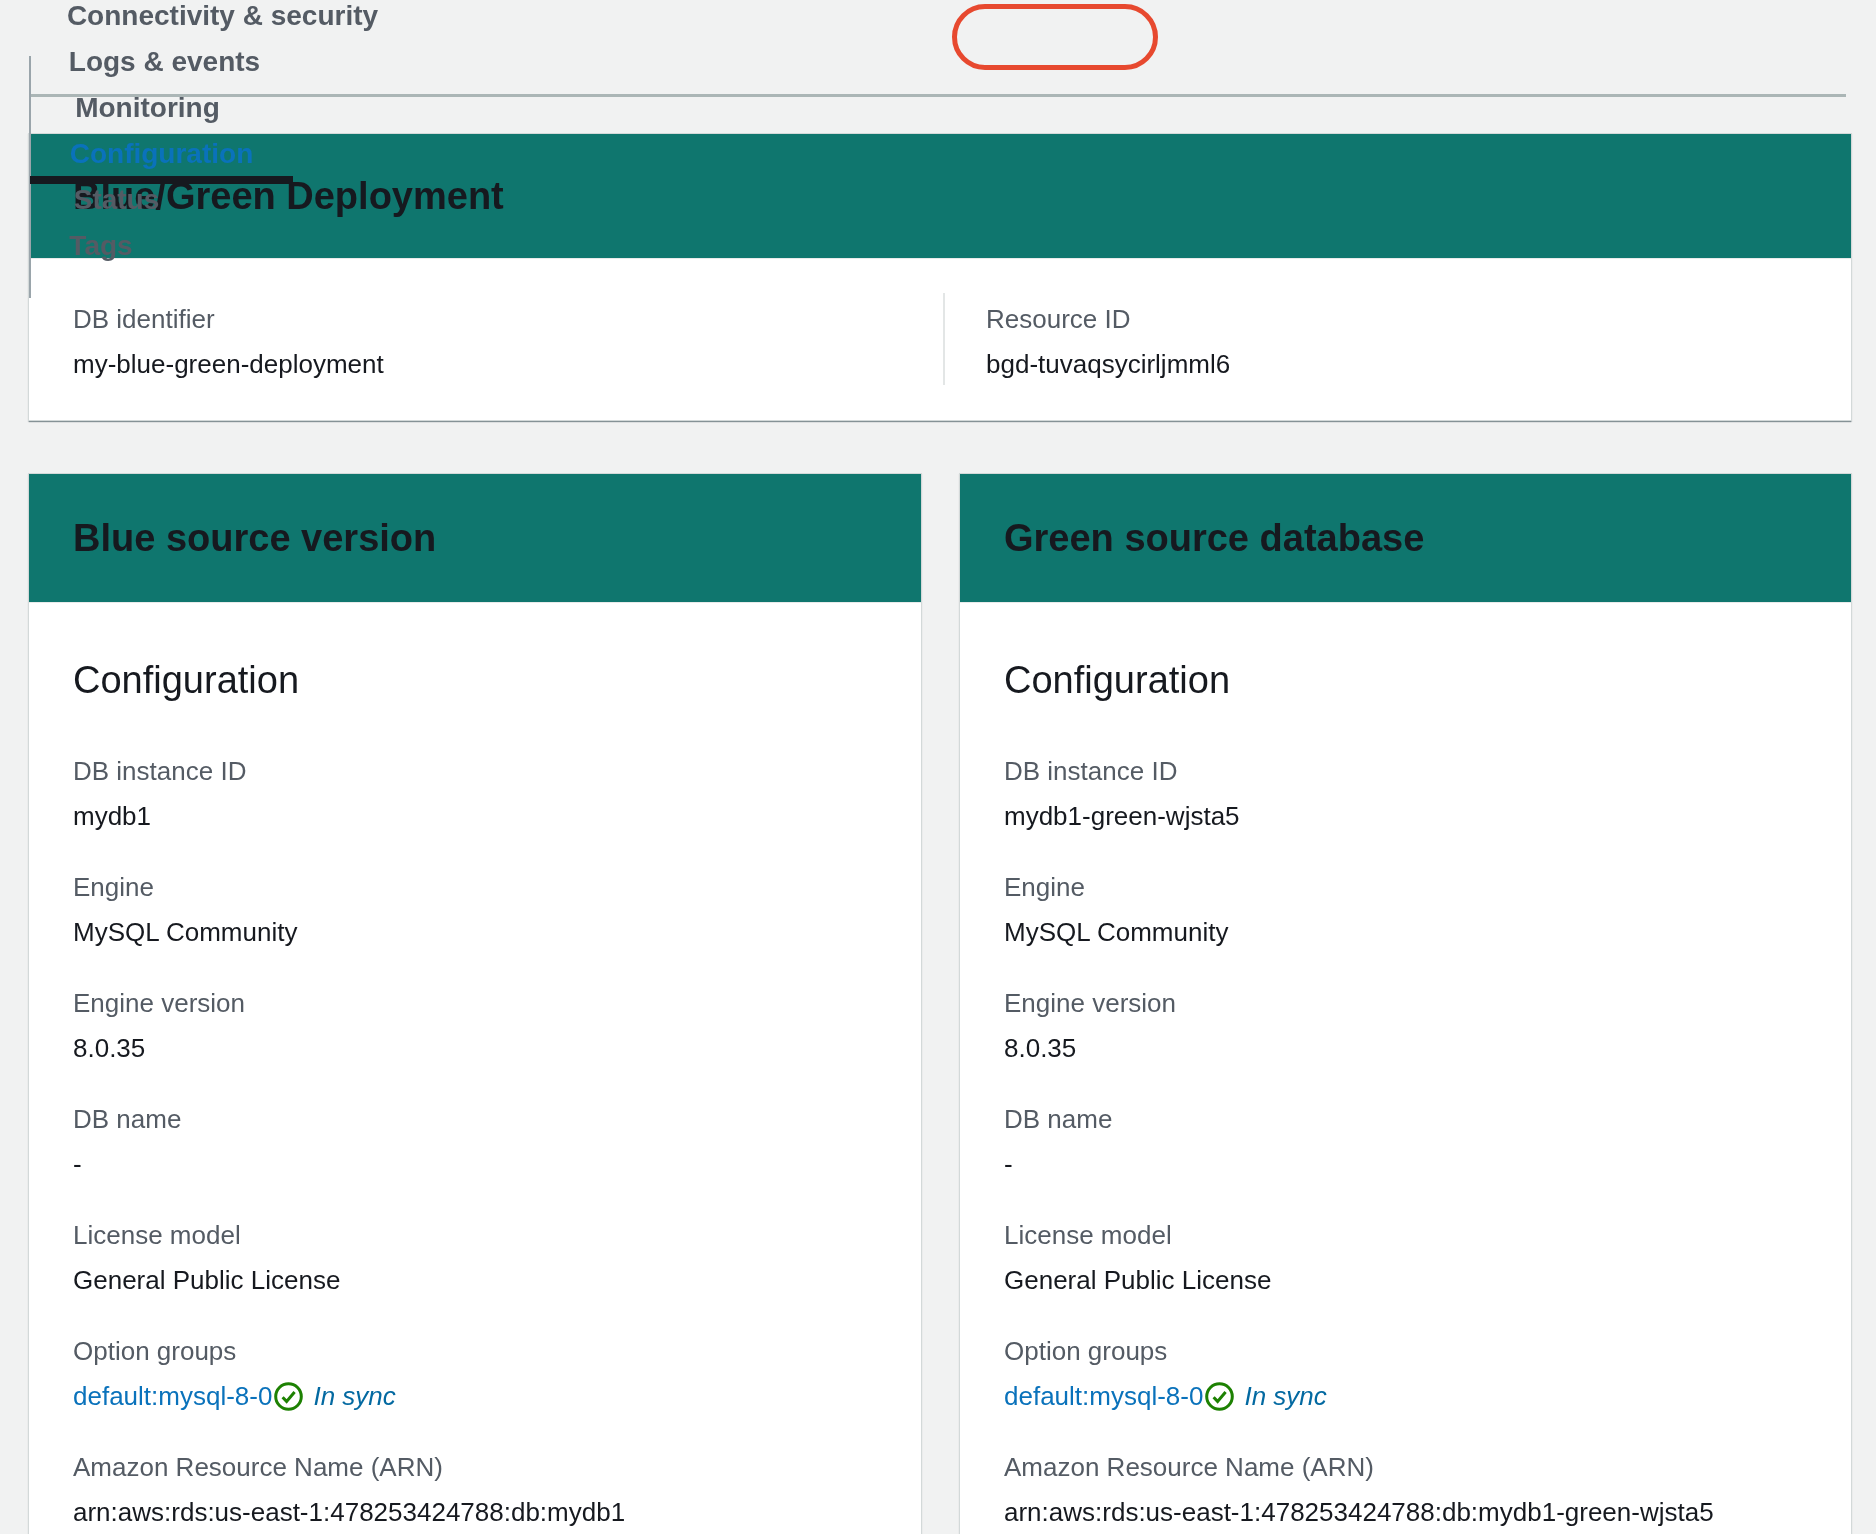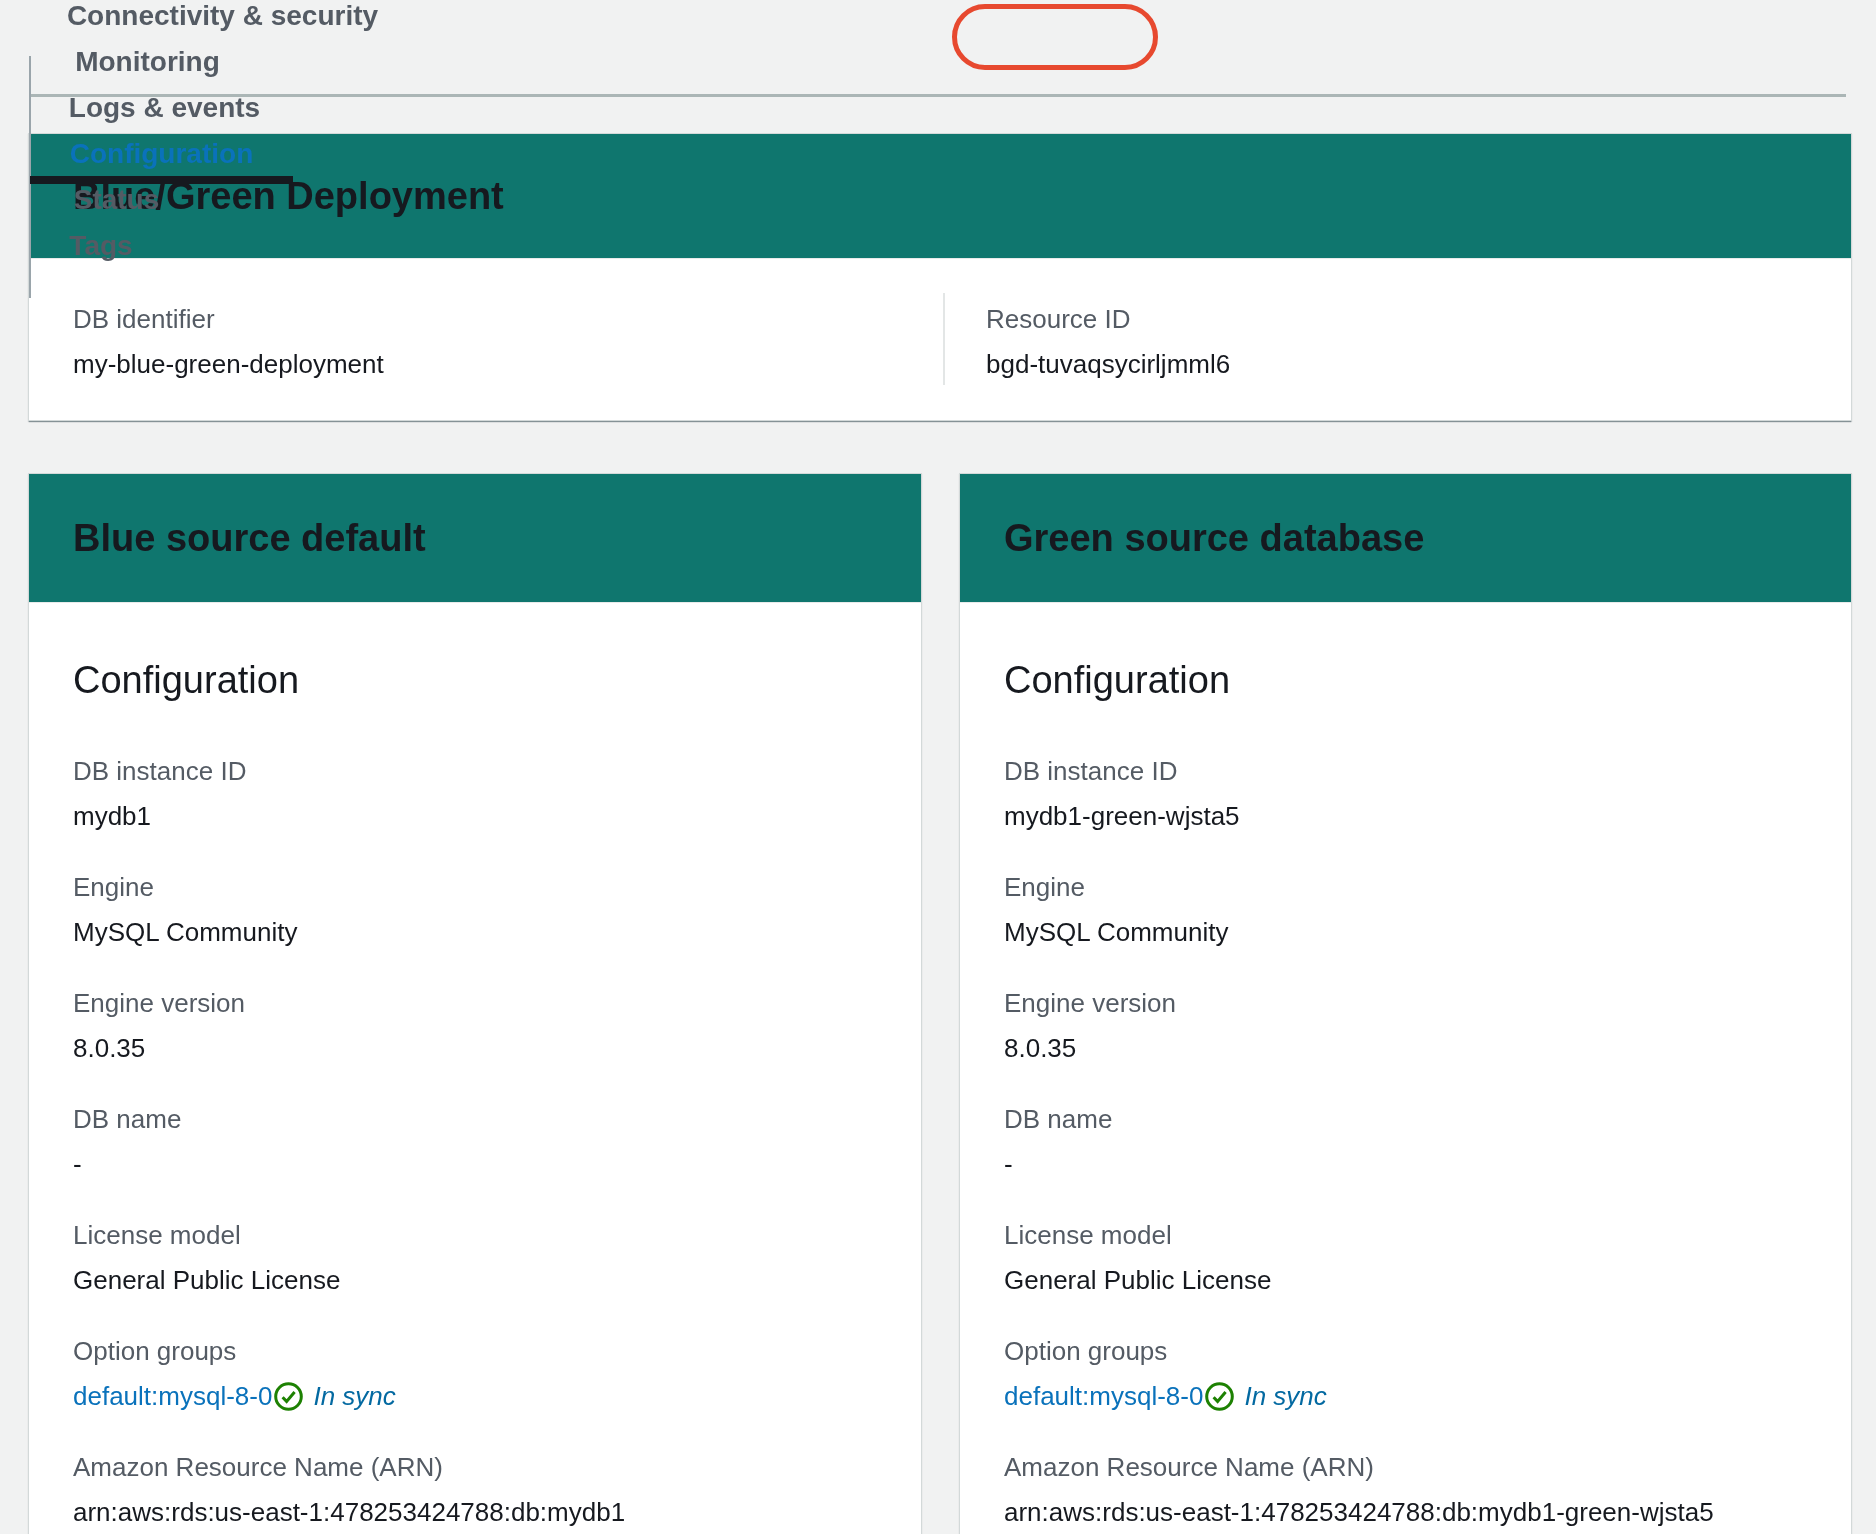--- a/index.html
+++ b/index.html
@@ -82,25 +82,25 @@
   .insync { color:#0369a1;font-style:italic; }
 </style>
 </head>
 <body>
 
 <div class="tabs-rule"></div>
 <div class="tabbar">
   <div class="tab t0">
     <span>Connectivity &amp; security</span>
   </div>
+  <div class="tab t2">
+    <span>Logs &amp; events</span>
+  </div>
   <div class="tab t1">
     <span>Monitoring</span>
-  </div>
-  <div class="tab t2">
-    <span>Logs &amp; events</span>
   </div>
   <div class="tab t3 active">
     <span>Configuration</span>
     <div class="active-underline"></div>
   </div>
   <div class="tab t4">
     <span>Status</span>
   </div>
   <div class="tab t5">
     <span>Tags</span>
@@ -124,21 +124,21 @@
       <div class="field first" style="margin-top:0;">
         <div class="label">Resource ID</div>
         <div class="value">bgd-tuvaqsycirljmml6</div>
       </div>
     </div>
   </div>
 </div>
 
 <div class="panel panel-src panel-blue">
   <div class="panel-header">
-    <span class="panel-title">Blue source default</span>
+    <span class="panel-title">Blue source version</span>
   </div>
   <div class="panel-body">
     <h2 class="section-heading">Configuration</h2>
 
     <div class="field first">
       <div class="label">DB instance ID</div>
       <div class="value">mydb1</div>
     </div>
     <div class="field">
       <div class="label">Engine</div>

